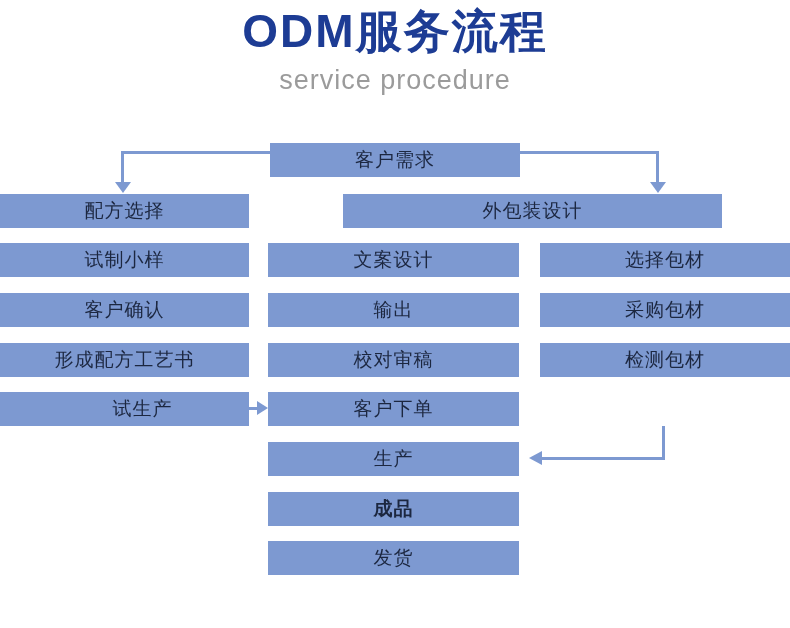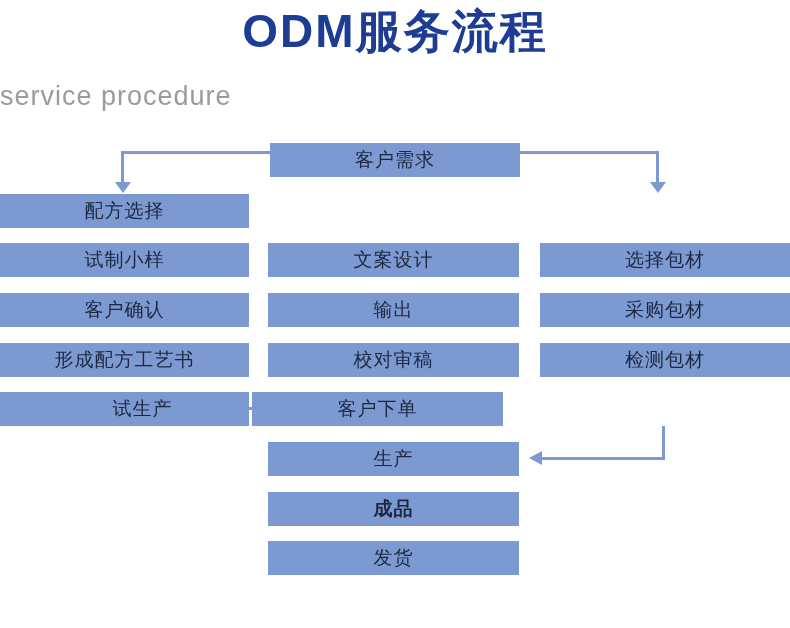--- a/index.html
+++ b/index.html
@@ -19,24 +19,24 @@
     width: 790px;
     text-align: center;
     font-size: 46px;
     font-weight: 700;
     color: #1d3c94;
     letter-spacing: 2px;
     line-height: 62px;
   }
   .subtitle {
     position: absolute;
-    top: 78px;
+    top: 62px;
     left: 0;
     width: 790px;
-    text-align: left;
+    text-align: center;
     font-size: 27px;
     font-weight: 400;
     color: #9b9b9b;
     letter-spacing: 1px;
     line-height: 36px;
   }
   .box {
     position: absolute;
     height: 34px;
     background: #7d99d1;
@@ -92,33 +92,34 @@
   <div class="line" style="left:249px; top:407px; width:8px; height:3px;"></div>
   <div class="arrow arrow-right" style="left:257px; top:401px;"></div>
 
   <div class="line" style="left:662px; top:426px; width:3px; height:34px;"></div>
   <div class="line" style="left:542px; top:457px; width:123px; height:3px;"></div>
   <div class="arrow arrow-left" style="left:529px; top:451px;"></div>
 
   <div class="box" style="left:270px; top:143px; width:250px;">客户需求</div>
 
   <div class="box" style="left:0px; top:194px; width:249px;">配方选择</div>
+  <div class="box" style="left:343px; top:194px; width:379px;">外包装设计</div>
 
   <div class="box" style="left:0px; top:243px; width:249px;">试制小样</div>
   <div class="box" style="left:268px; top:243px; width:251px;text-align:right;">文案设计</div>
   <div class="box" style="left:540px; top:243px; width:250px;">选择包材</div>
 
   <div class="box" style="left:0px; top:293px; width:249px;">客户确认</div>
   <div class="box" style="left:268px; top:293px; width:251px;">输出</div>
   <div class="box" style="left:540px; top:293px; width:250px;">采购包材</div>
 
   <div class="box" style="left:0px; top:343px; width:249px;">形成配方工艺书</div>
   <div class="box" style="left:268px; top:343px; width:251px;">校对审稿</div>
   <div class="box" style="left:540px; top:343px; width:250px;">检测包材</div>
 
   <div class="box" style="left:0px; top:392px; width:249px;padding-left:36px;">试生产</div>
-  <div class="box" style="left:252px; top:392px; width:251px;">客户下单</div>
+  <div class="box" style="left:268px; top:392px; width:251px;">客户下单</div>
 
   <div class="box" style="left:268px; top:442px; width:251px;">生产</div>
   <div class="box" style="left:268px; top:492px; width:251px;font-weight:bold;">成品</div>
   <div class="box" style="left:268px; top:541px; width:251px;">发货</div>
 
 </div>
 
 </body></html>

